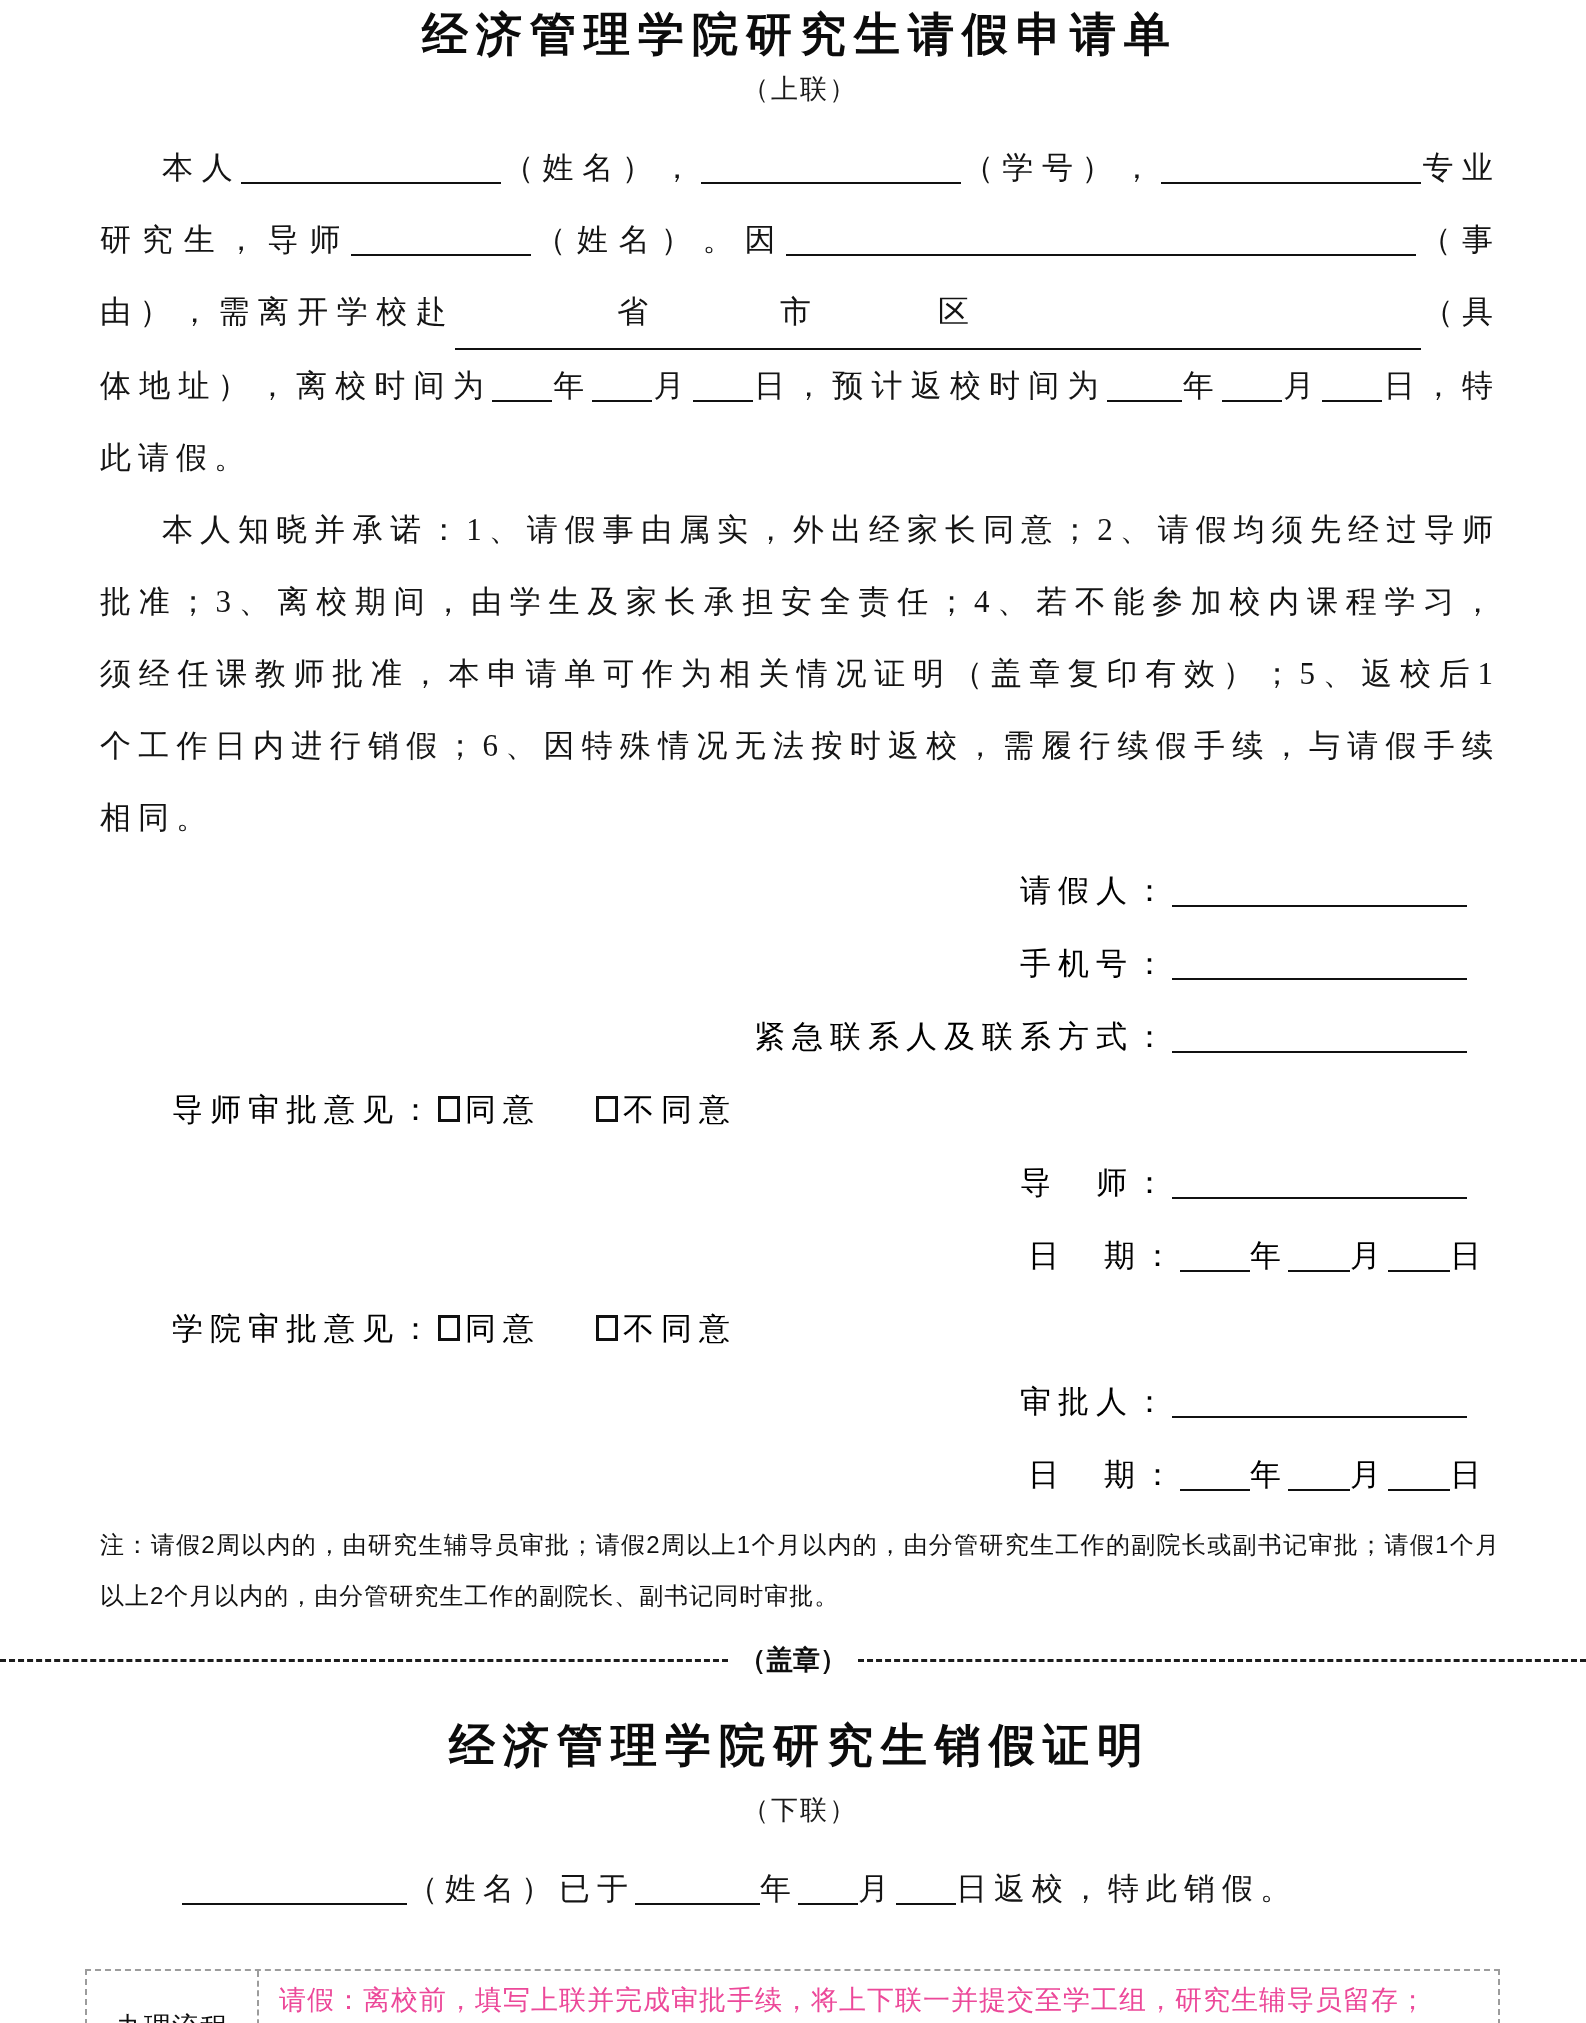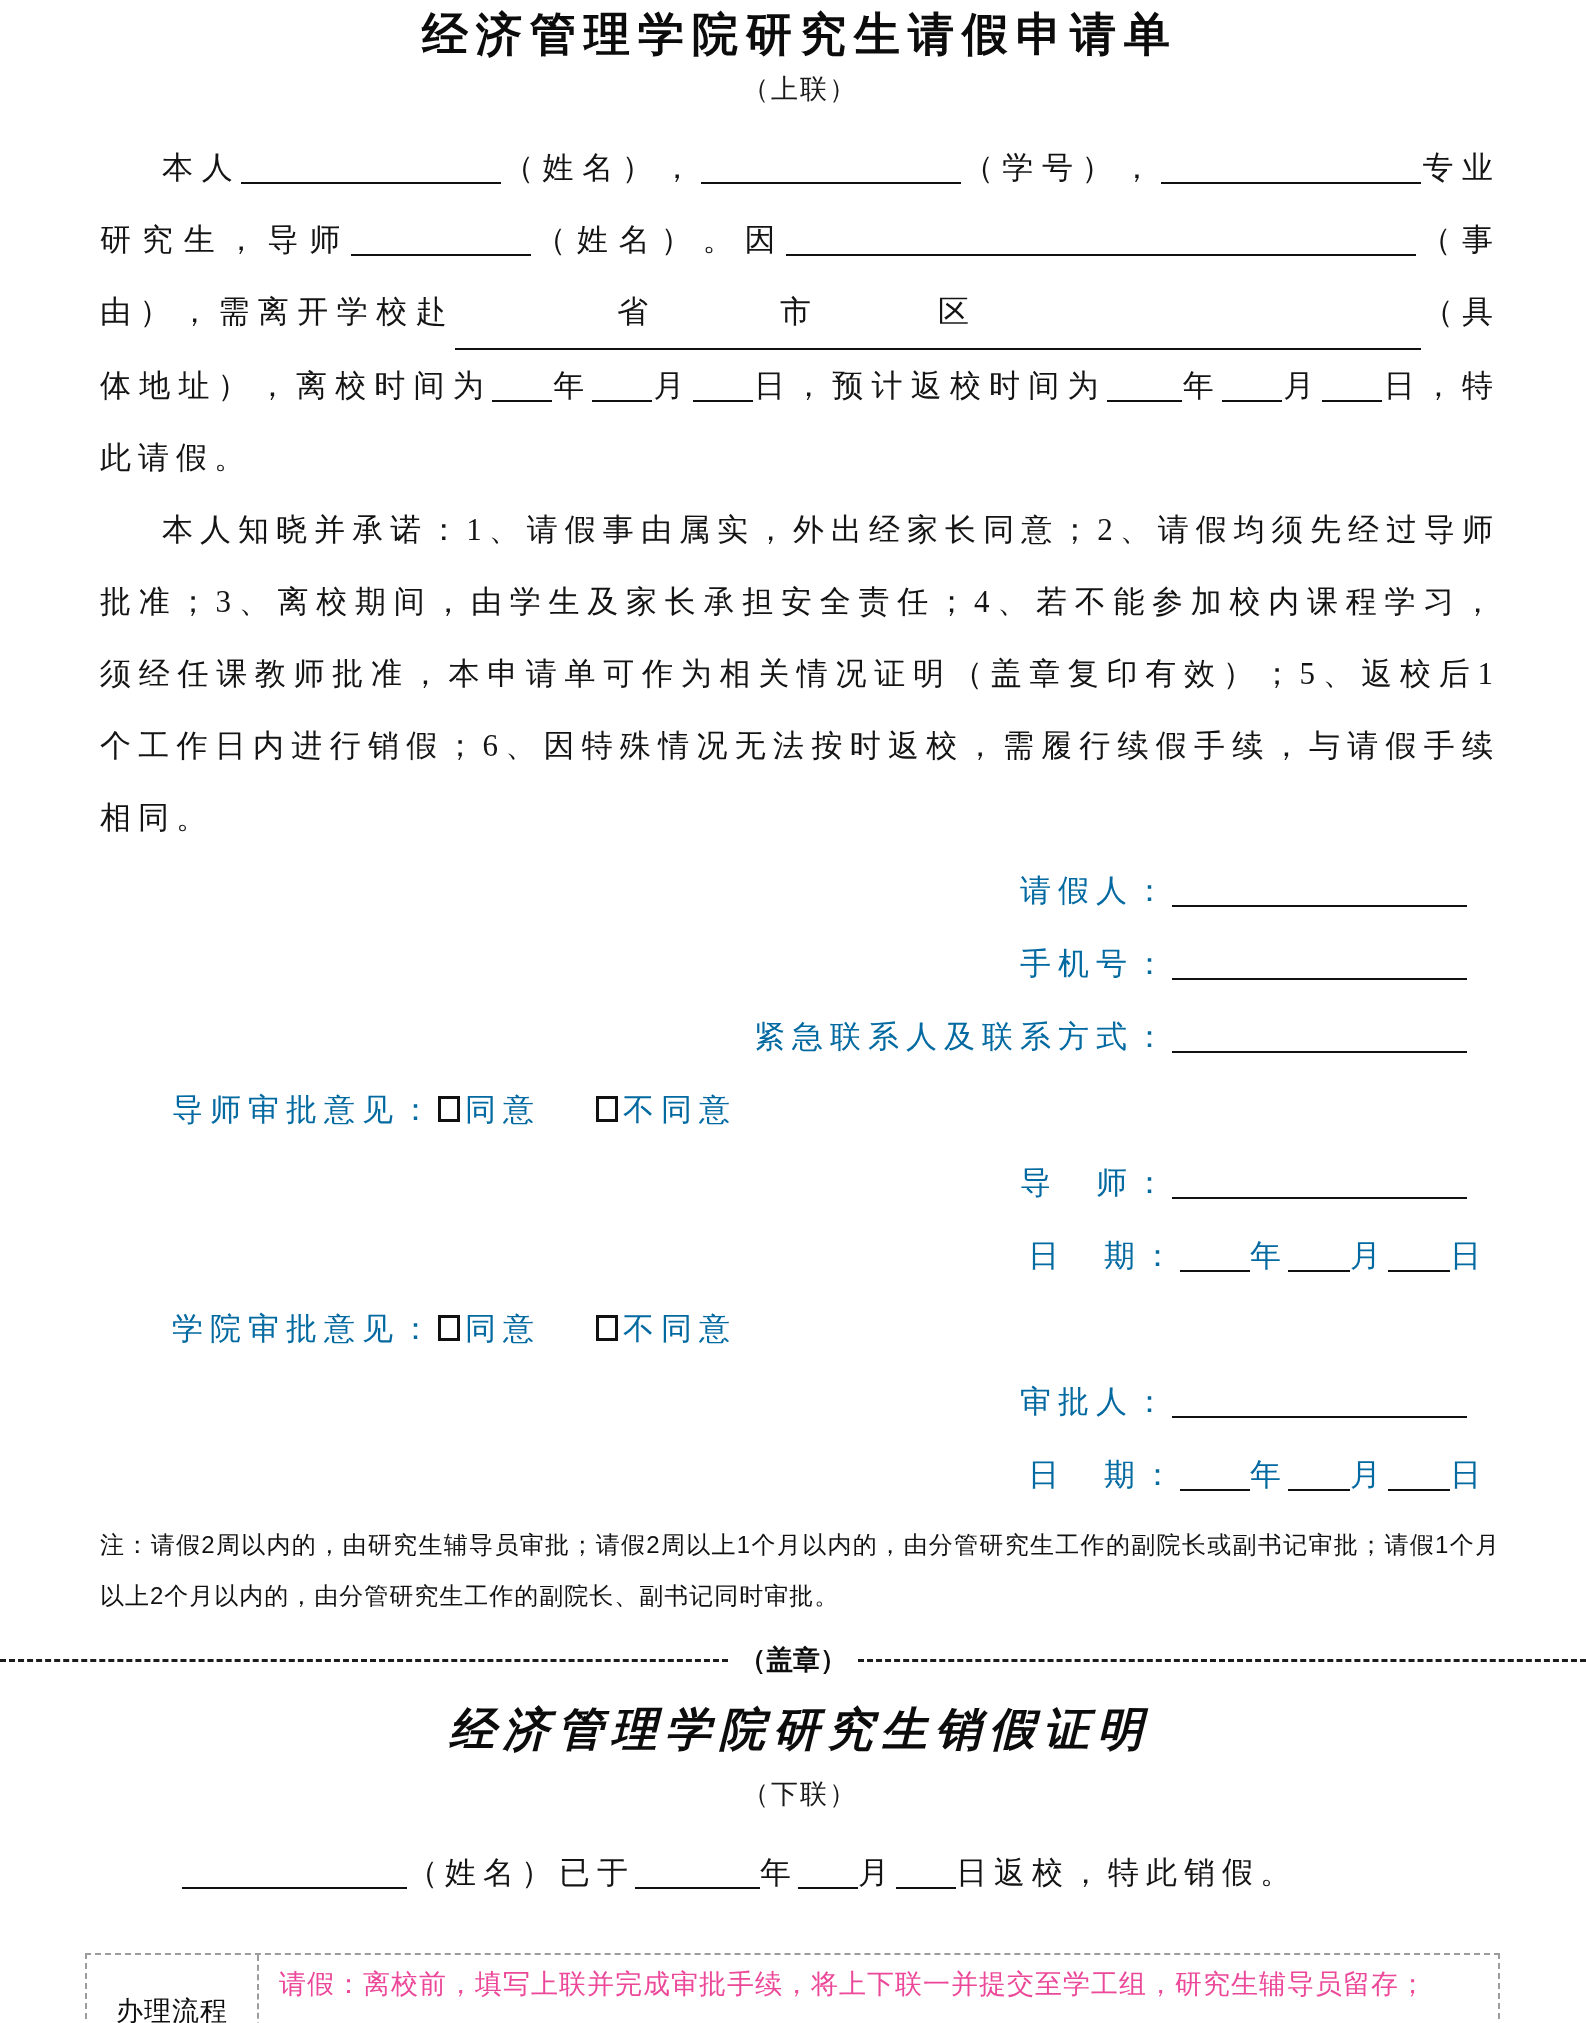--- a/index.html
+++ b/index.html
@@ -56,21 +56,21 @@
     white-space:nowrap;
     vertical-align:baseline;
   }
   .sp { display:inline-block; height:1px; }
   .s100{width:100px;} .s125{width:125px;} .s120{width:120px;} .s445{width:445px;}
   
   .row {
     font-size:31px;
     line-height:73px;
     letter-spacing:7px;
-    color:#0369a1;
+    color:#000000;
     white-space:nowrap;
   }
   .r-right { text-align:right; padding-right:33px; }
   .r-right.r-date { padding-right:12px; }
   .r-left { text-align:left; padding-left:72px; }
   .cb {
     display:inline-block;
     width:22px; height:26px;
     border:3px solid #111;
     vertical-align:-2px;
@@ -95,21 +95,21 @@
   }
   .divider .dash { flex:1; border-top:3px dashed #1c1c1c; }
   .divider .seal {
     font-size:27px;
     font-weight:600;
     padding:0 2px;
     white-space:nowrap;
     font-family:"Liberation Sans","DejaVu Sans",sans-serif;
     color:#0e0e0e;
   }
-  h1.ftitle2 { margin-top:26px;font-style:italic; }
+  h1.ftitle2 { margin-top:42px; }
   .subtitle.sub2 { margin-top:20px; }
   .nameline {
     margin-top:30px;
     font-size:31px;
     line-height:64px;
     letter-spacing:7px;
     padding-left:82px;
     text-indent:0;
     color:#141414;
     white-space:nowrap;

